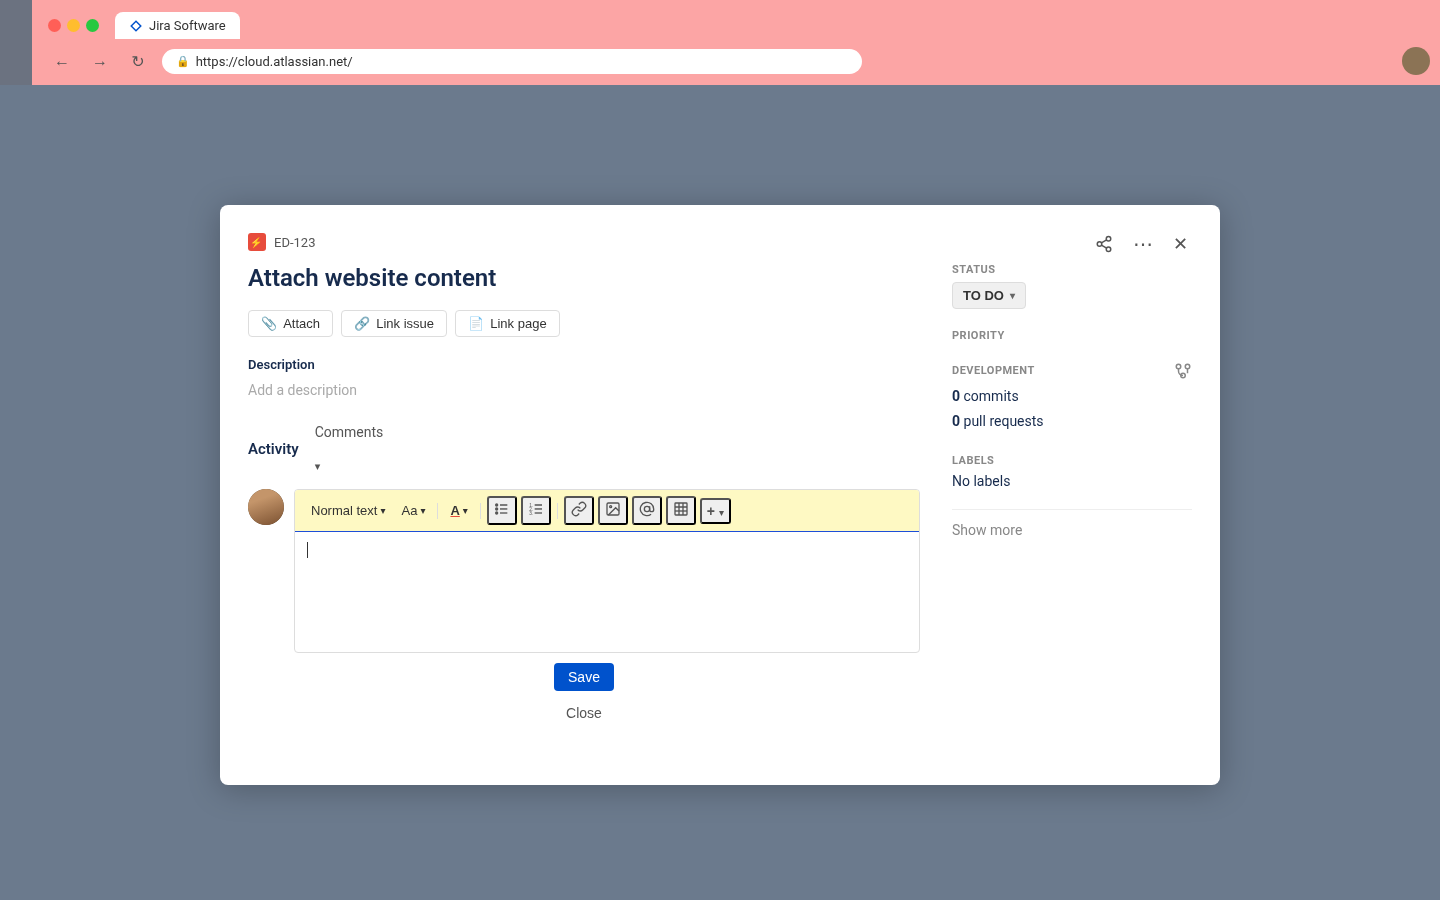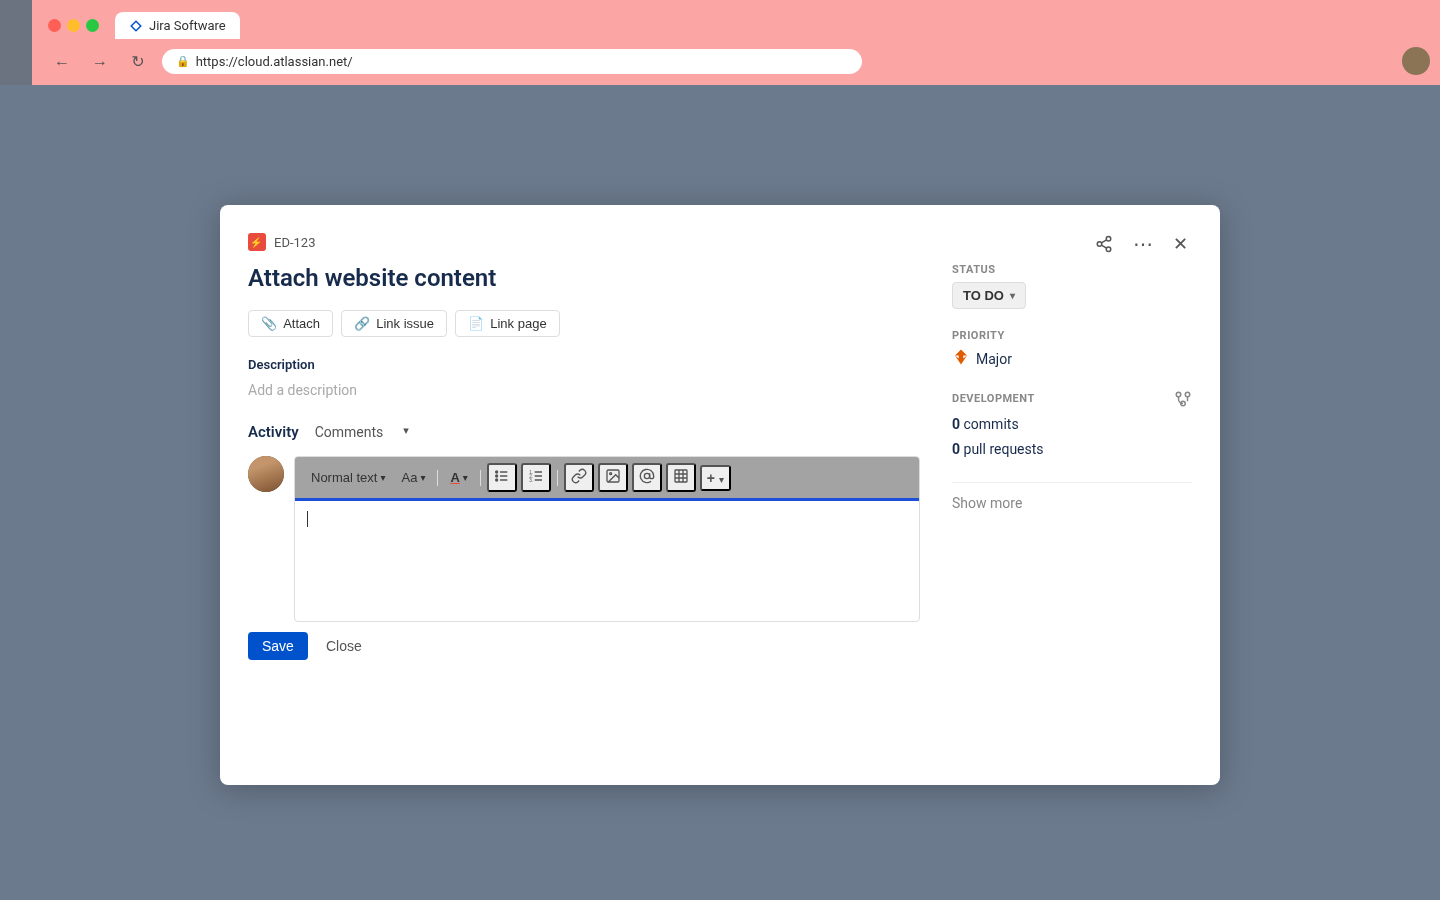--- a/index.html
+++ b/index.html
@@ -236,20 +236,21 @@
     }
     .comments-dropdown {
       display: flex;
       align-items: flex-start;
       gap: 20px;
       font-size: 14px;
       color: #555;
       cursor: pointer;
       padding: 2px 6px;
       border-radius: 4px;
+      flex-direction: column;
     }
 
     .comment-area {
       display: flex;
       gap: 10px;
       align-items: flex-start;
     }
     .user-avatar {
       width: 36px;
       height: 36px;
@@ -273,22 +274,22 @@
       border: 1px solid #ddd;
       border-radius: 4px;
       overflow: hidden;
     }
 
     .editor-toolbar {
       display: flex;
       align-items: center;
       gap: 4px;
       padding: 6px 10px;
-      border-bottom: 3px solid #1d4ed8;
-      background: #a3a3a3;
+      border-bottom: 1px solid #1d4ed8;
+      background: #fef9c3;
     }
     .toolbar-item {
       display: flex;
       align-items: center;
       gap: 3px;
       padding: 3px 6px;
       border-radius: 3px;
       cursor: pointer;
       font-size: 13px;
       color: #333;
@@ -328,20 +329,21 @@
     @keyframes blink {
       0%, 100% { opacity: 1; }
       50% { opacity: 0; }
     }
 
     .comment-footer {
       display: flex;
       gap: 8px;
       margin-top: 10px;
       align-items: center;
+      flex-direction: column;
     }
     .save-btn {
       background: #0052cc;
       color: white;
       border: none;
       padding: 6px 14px;
       border-radius: 4px;
       font-size: 14px;
       font-weight: 500;
       cursor: pointer;
@@ -634,28 +636,20 @@
         <div class="field-section">
           <div class="field-label">STATUS</div>
           <button class="status-badge">
             <span>TO DO</span>
             <span class="chevron-down">▾</span>
           </button>
         </div>
 
         <div class="field-section">
           <div class="field-label">PRIORITY</div>
-          <div class="priority-row">
-            <span class="priority-icon">
-              <svg width="18" height="18" viewBox="0 0 24 24" fill="#e05c00">
-                <path d="M12 2L4 10h5v4l-5-4L12 22l8-12-5 4v-4h5L12 2z"></path>
-              </svg>
-            </span>
-            <span>Major</span>
-          </div>
         </div>
 
 
         <div class="field-section dev-section">
           <div class="dev-header">
             <div class="field-label">DEVELOPMENT</div>
             <span class="dev-icon">
               <svg width="18" height="18" viewBox="0 0 24 24" fill="none" stroke="#888" stroke-width="2">
                 <circle cx="6" cy="6" r="3"></circle>
                   <circle cx="18" cy="6" r="3"></circle>
@@ -670,20 +664,24 @@
               <span class="dev-count">0</span>
               <span>commits</span>
             </div>
             <div>
               <span class="dev-count">0</span>
               <span>pull requests</span>
             </div>
           </div>
         </div>
 
+        <div class="field-section">
+          <div class="field-label">LABELS</div>
+          <div style="font-size:14px;color:#172b4d;">No labels</div>
+        </div>
 
         <hr class="divider">
 
         <div class="show-more">Show more</div>
       </div>
     </div>
   </div>
 </div>
 
 </body></html>

